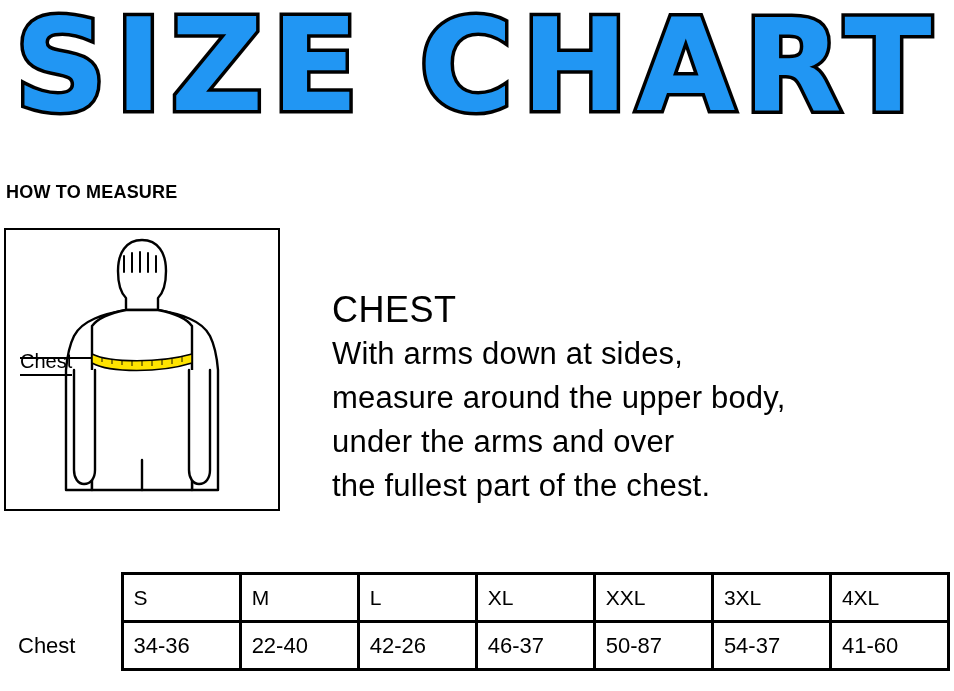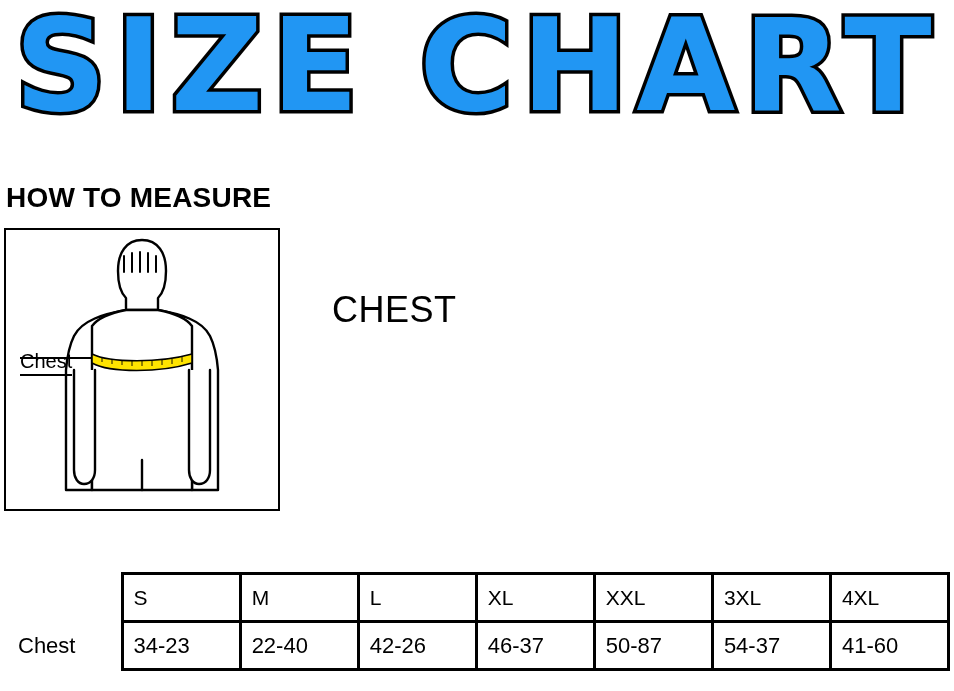--- a/index.html
+++ b/index.html
@@ -26,21 +26,21 @@
   }
   .title-svg {
     display: block;
   }
 
   
   .how-to {
     position: absolute;
     left: 6px;
     top: 182px;
-    font-size: 28px;
+    font-size: 18px;
     font-weight: bold;
     letter-spacing: 0.2px;
     font-family: "Liberation Sans", sans-serif;
   }
 
   
   .figure-box {
     position: absolute;
     left: 4px;
     top: 228px;
@@ -149,37 +149,41 @@
       </g>
       <path d="M86 128 l-72 0" stroke="#000000" stroke-width="1.8" fill="none"></path>
     </g>
   </svg>
 </div>
 
 <div class="chest-label">Chest</div>
 
 <div class="desc">
   <div class="desc-title">CHEST</div>
+  <div class="desc-body">With arms down at sides,
+measure around the upper body,
+under the arms and over
+the fullest part of the chest.</div>
 </div>
 
 <table class="size-table">
   <tbody>
     <tr class="header-row">
       <td class="corner"></td>
       <td class="datacell">S</td>
       <td class="datacell">M</td>
       <td class="datacell">L</td>
       <td class="datacell">XL</td>
       <td class="datacell">XXL</td>
       <td class="datacell">3XL</td>
       <td class="datacell">4XL</td>
     </tr>
     <tr>
       <td class="rowlabel">Chest</td>
-      <td class="datacell">34-23</td>
+      <td class="datacell">34-36</td>
       <td class="datacell">22-40</td>
       <td class="datacell">42-26</td>
       <td class="datacell">46-37</td>
       <td class="datacell">50-87</td>
       <td class="datacell">54-37</td>
       <td class="datacell">41-60</td>
     </tr>
   </tbody>
 </table>
 

